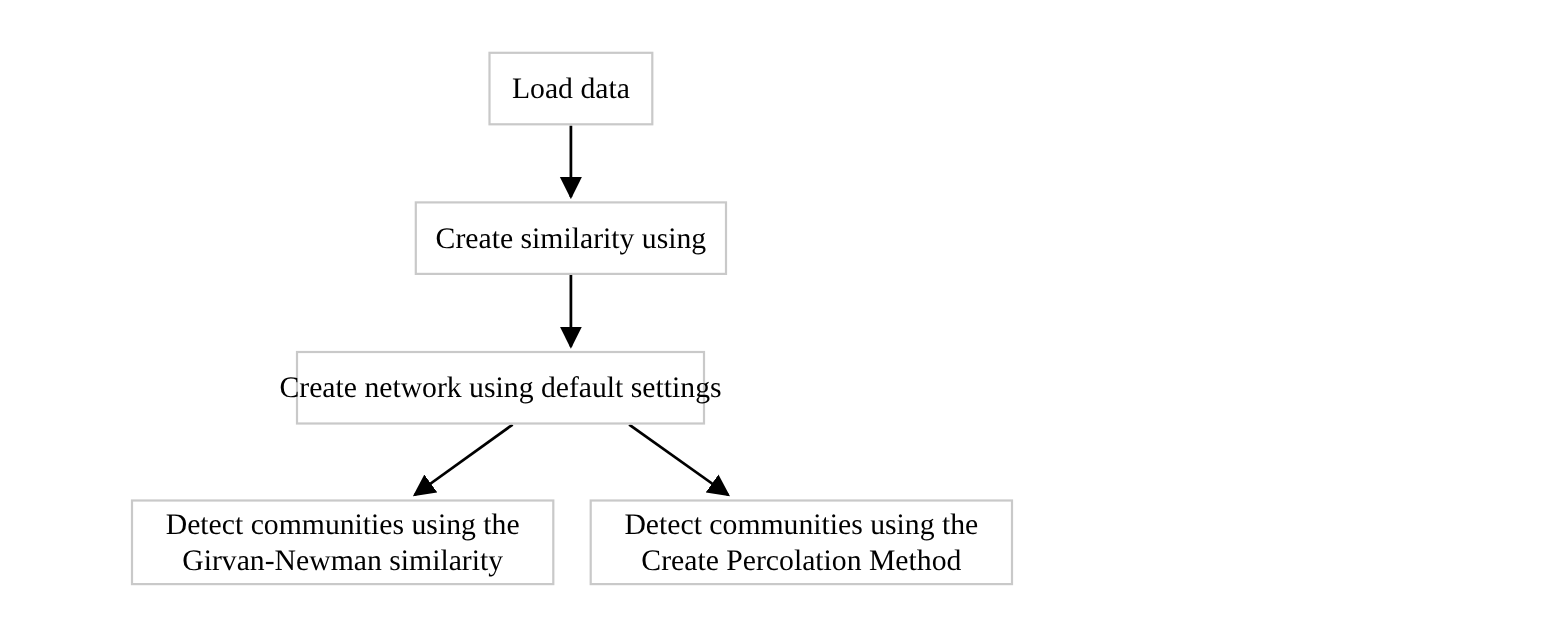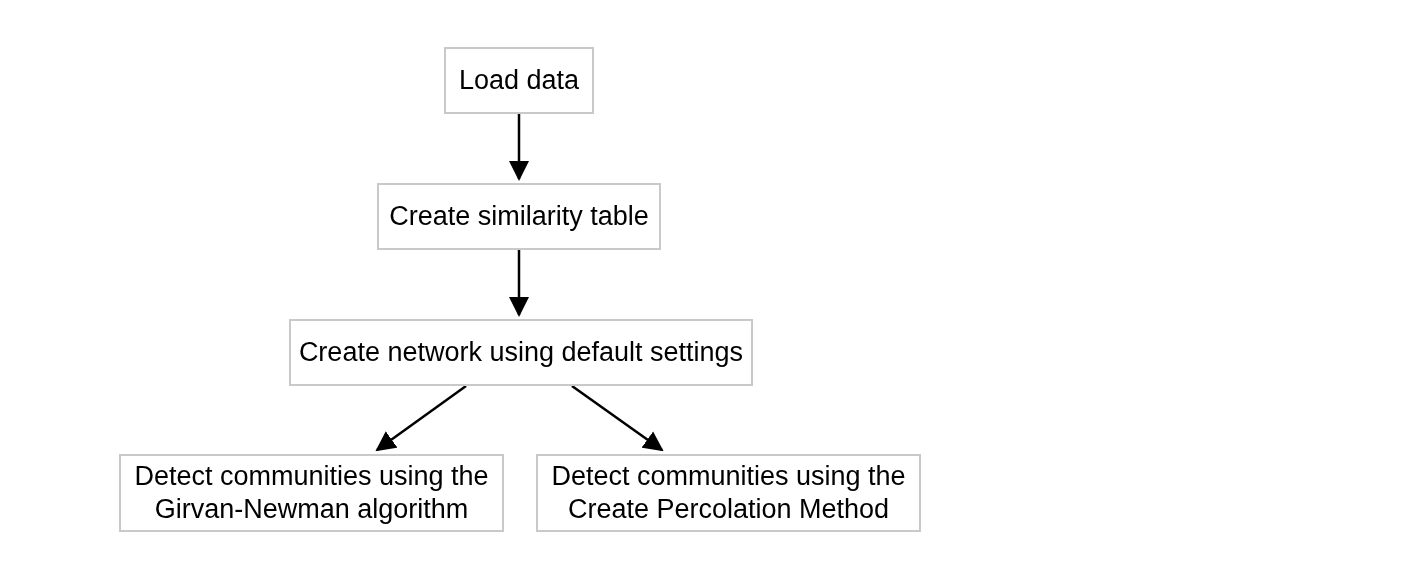--- a/index.html
+++ b/index.html
@@ -6,21 +6,21 @@
     margin: 0;
     padding: 0;
     background: #ffffff;
   }
   .canvas {
     position: relative;
     width: 1425px;
     height: 580px;
     background: #ffffff;
     overflow: hidden;
-    font-family: Liberation Sans, sans-serif;
+    font-family: Liberation Serif, serif;
   }
   .edges {
     position: absolute;
     left: 0;
     top: 0;
     pointer-events: none;
   }
   .edges line {
     stroke: #000000;
     stroke-width: 2.5;
@@ -42,21 +42,21 @@
     font-size: 27px;
     line-height: 33px;
     white-space: nowrap;
   }
   .node-line {
     display: block;
   }
   
   .node-load-data                { left: 444px; top: 47px;  width: 150px; height: 67px; }
   .node-create-similarity-table  { left: 377px; top: 183px; width: 284px; height: 67px; }
-  .node-create-network           { left: 289px; top: 319px; width: 464px; height: 67px; }
+  .node-create-network           { left: 269px; top: 319px; width: 372px; height: 67px; }
   .node-detect-girvan-newman     { left: 119px; top: 454px; width: 385px; height: 78px; }
   .node-detect-clique-percolation{ left: 536px; top: 454px; width: 385px; height: 78px; }
 </style>
 </head>
 <body>
 
 <div class="canvas">
 
   <svg class="edges" width="1425" height="580" viewBox="0 0 1425 580">
     <defs>
@@ -68,30 +68,30 @@
     <line x1="519" y1="250" x2="519" y2="315" marker-end="url(#arrowhead)"></line>
     <line x1="466" y1="386" x2="377" y2="450" marker-end="url(#arrowhead)"></line>
     <line x1="572" y1="386" x2="662" y2="450" marker-end="url(#arrowhead)"></line>
   </svg>
 
   <div class="node node-load-data">
     <span class="node-line">Load data</span>
   </div>
 
   <div class="node node-create-similarity-table">
-    <span class="node-line">Create similarity table</span>
+    <span class="node-line">Create similarity using</span>
   </div>
 
   <div class="node node-create-network">
     <span class="node-line">Create network using default settings</span>
   </div>
 
   <div class="node node-detect-girvan-newman">
     <span class="node-line">Detect communities using the</span>
-    <span class="node-line">Girvan-Newman algorithm</span>
+    <span class="node-line">Girvan-Newman similarity</span>
   </div>
 
   <div class="node node-detect-clique-percolation">
     <span class="node-line">Detect communities using the</span>
     <span class="node-line">Create Percolation Method</span>
   </div>
 
 </div>
 
 </body></html>

